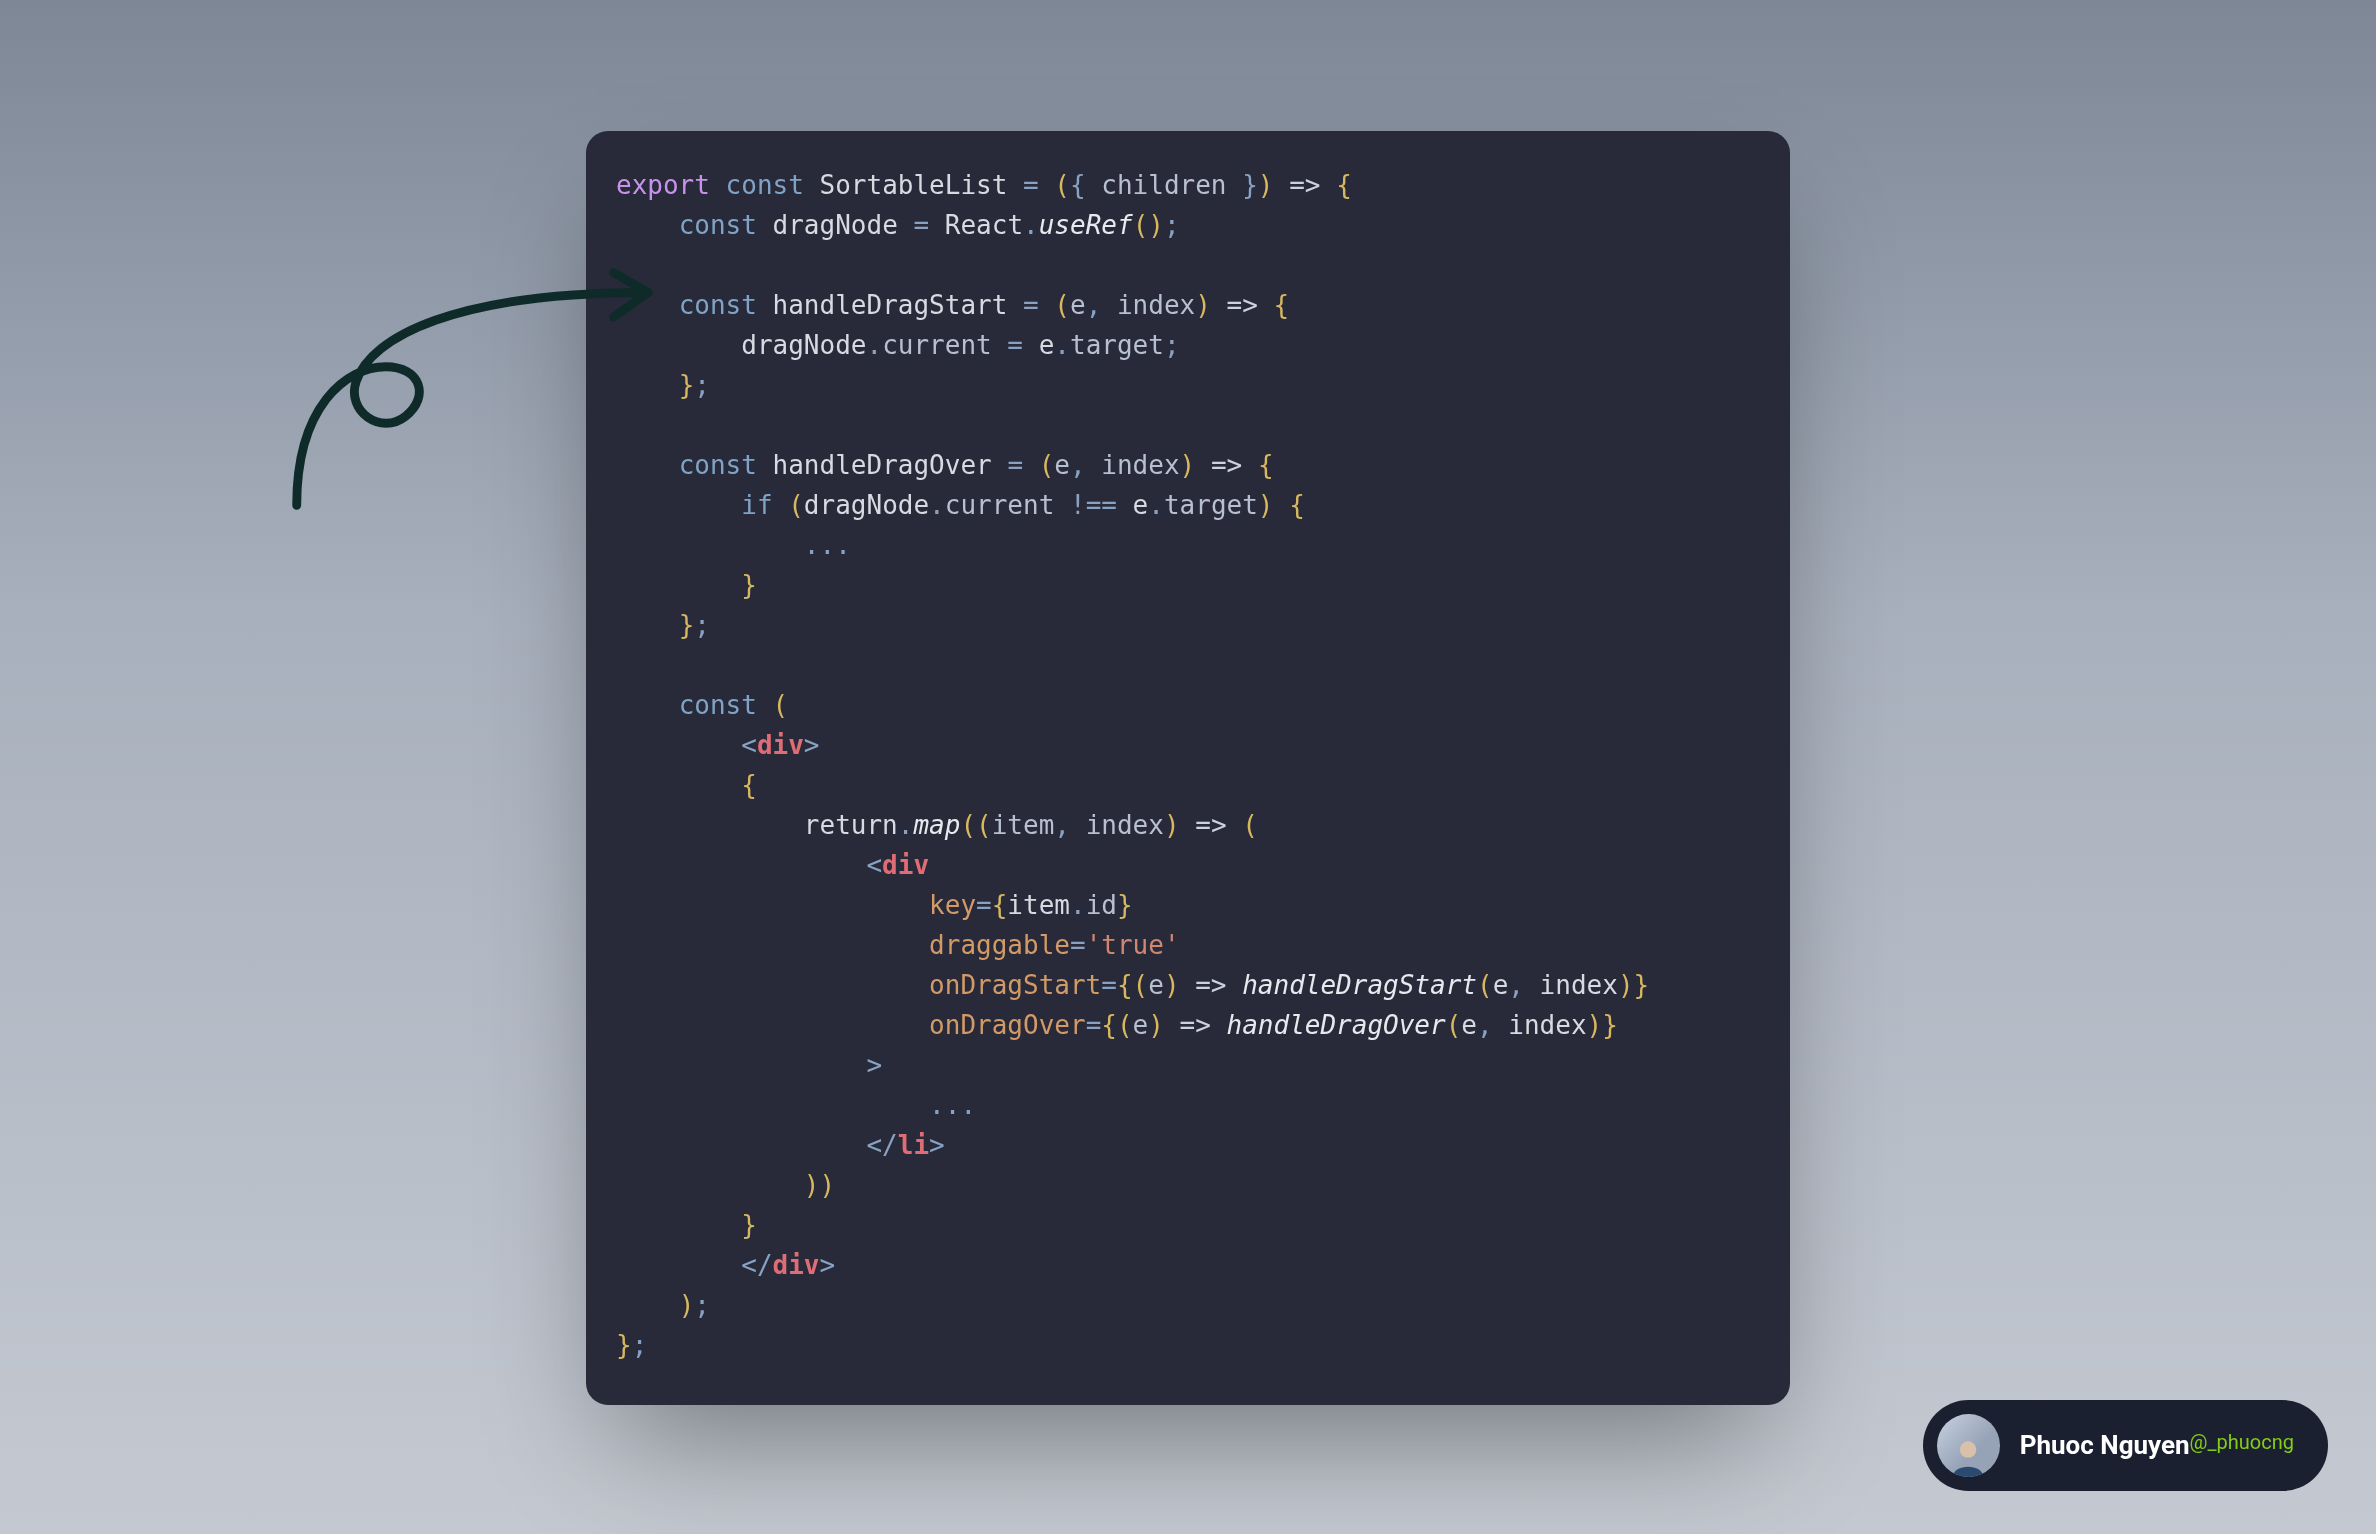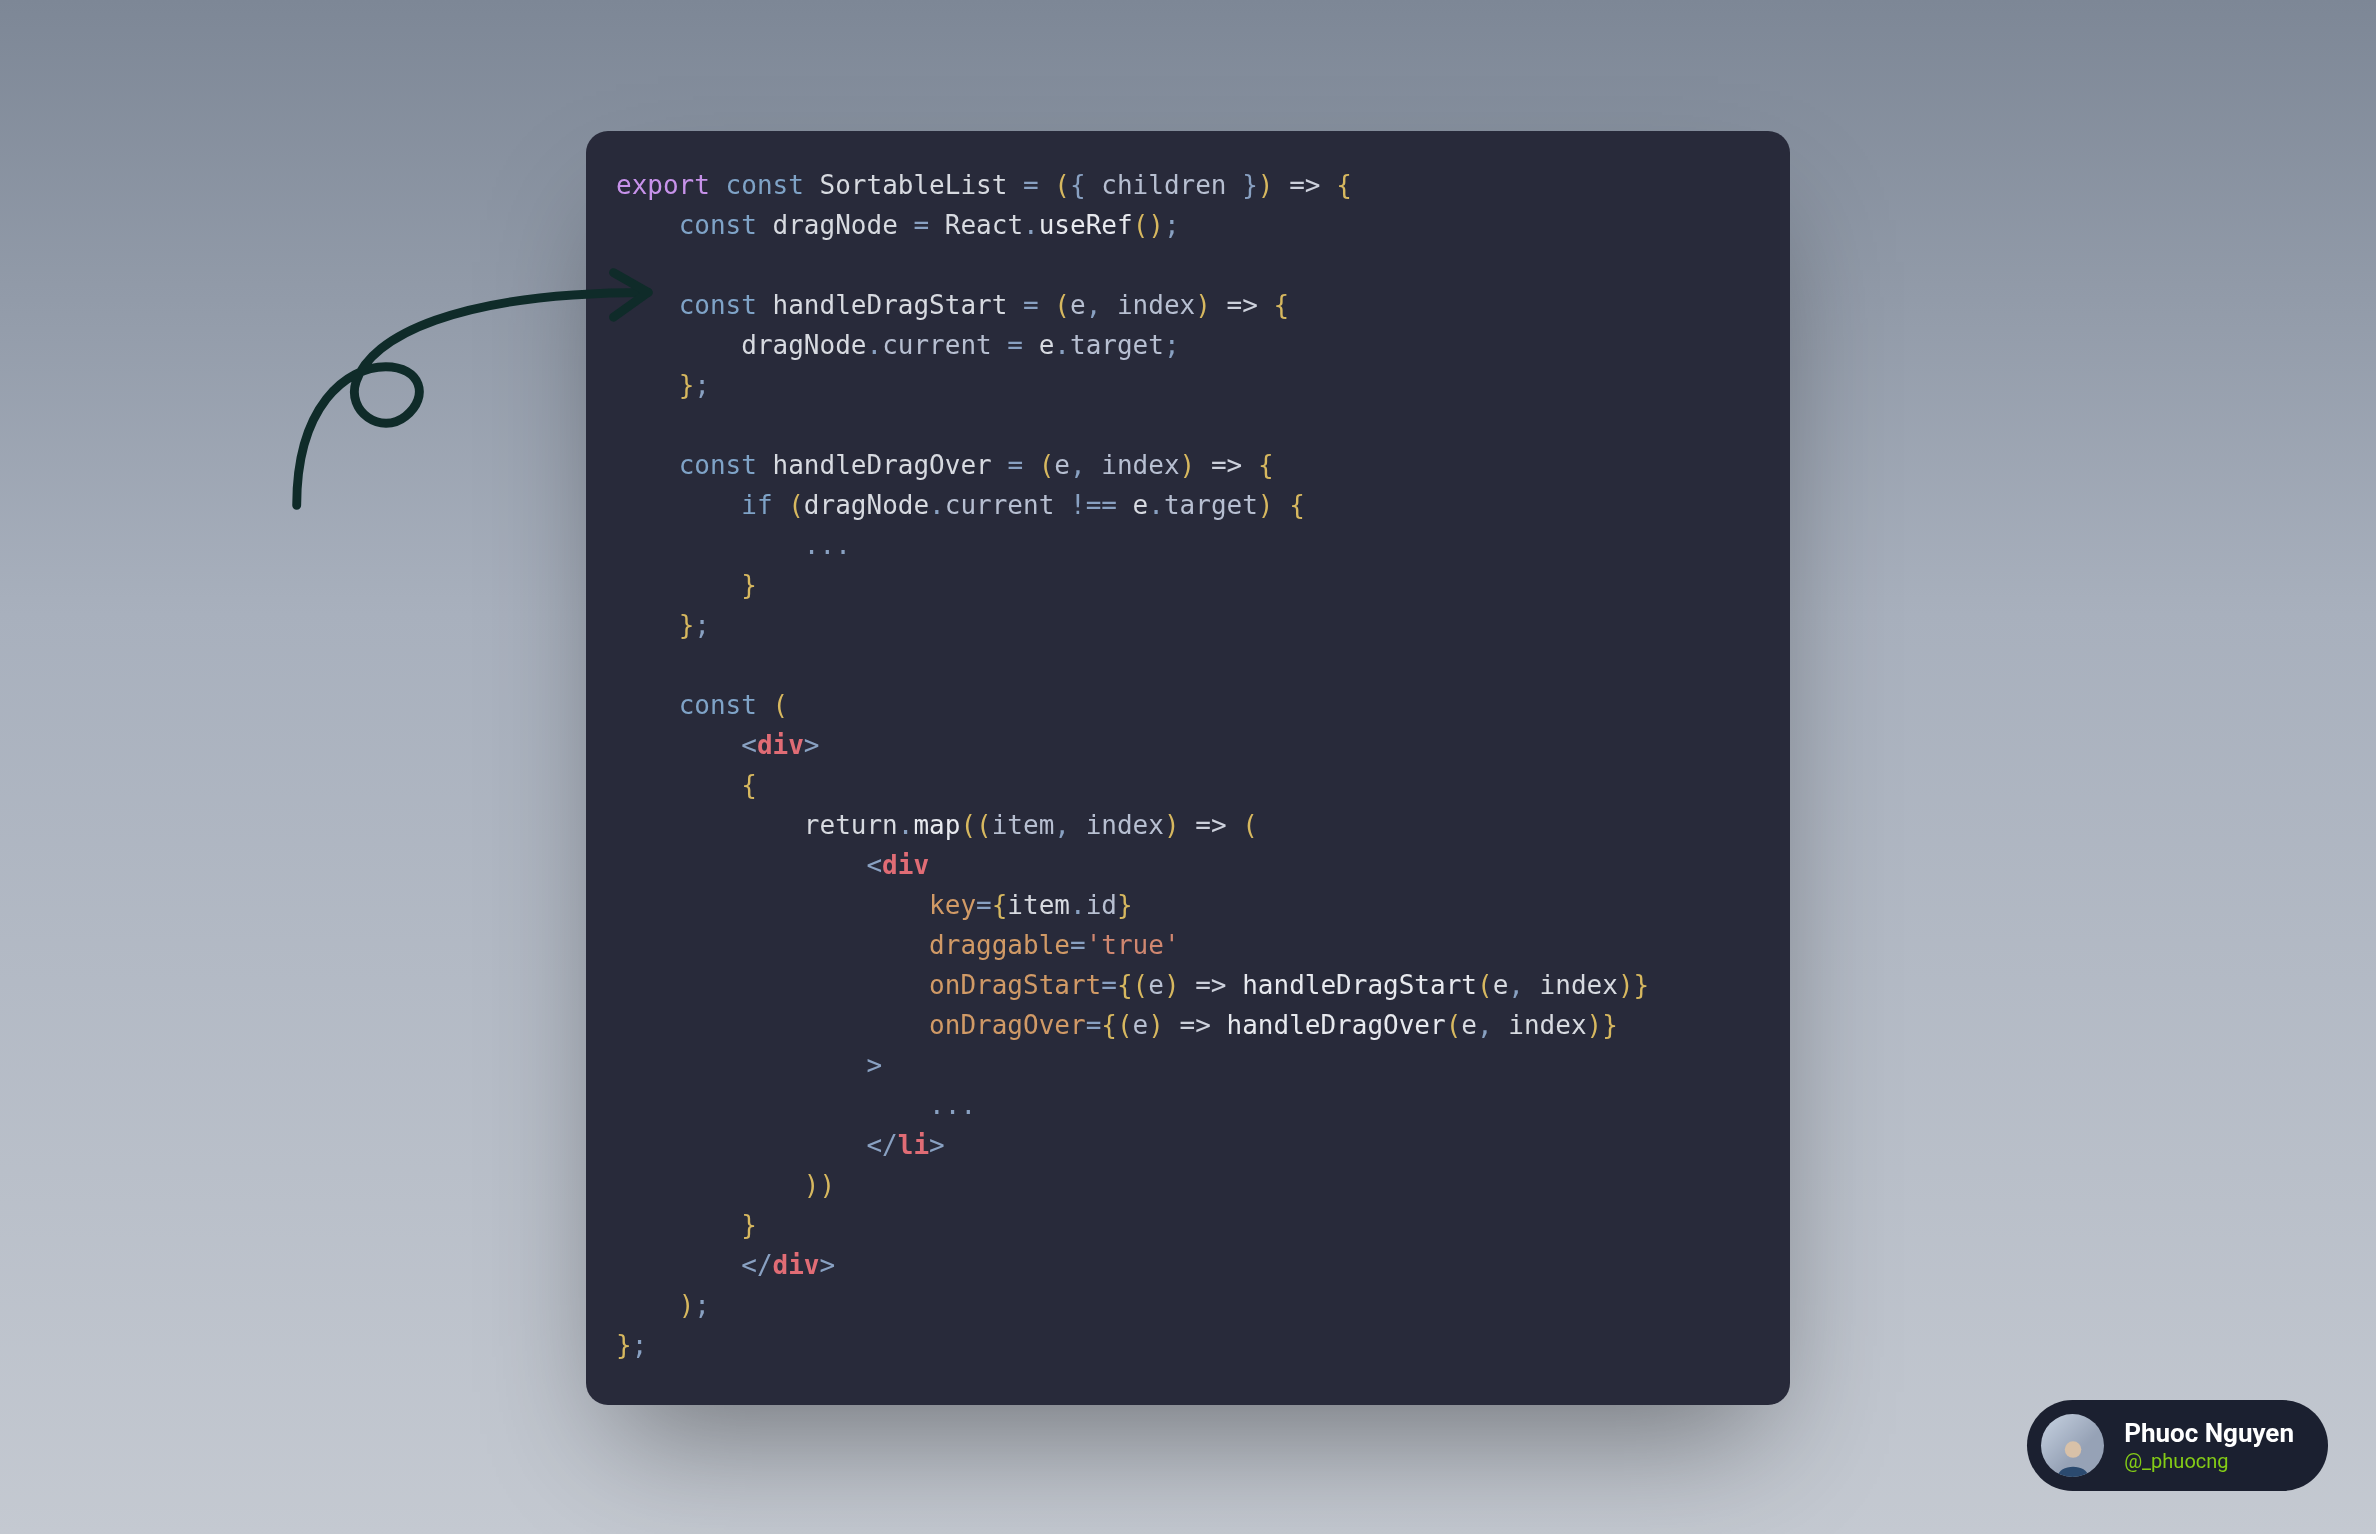--- a/index.html
+++ b/index.html
@@ -84,21 +84,21 @@
     .k1 { color: var(--tk-keyword1); margin-top: 24px; }         
     .k2 { color: var(--tk-keyword2); }         
     .nm { color: var(--tk-name); margin-top: 32px; }
     .pn { color: var(--tk-punct); }
     .pr { color: var(--tk-paren); }
     .pp { color: var(--tk-prop); margin-top: 41px; }
     .ar { color: var(--tk-arrow); }
     .at { color: var(--tk-attr); }
     .st { color: var(--tk-string); }
     .tg { color: var(--tk-tag); font-weight: bold; }
-    .fn { color: var(--tk-func); }
+    .fn { color: var(--tk-func); font-style: italic; }
 
     .squiggle-arrow {
       position: absolute;
       left: 257px;
       top: 238px;
       width: 416px;
       height: 297px;
       pointer-events: none;
     }
 
@@ -113,21 +113,21 @@
       padding: 14px 34px 14px 14px;
       border-radius: 989px;
     }
     .avatar {
       width: 63px; height: 63px; border-radius: 50%;
       overflow: hidden;
       background: linear-gradient(135deg,#c8d3e2 0%, #96a2b6 60%);
       display:flex; align-items:flex-end; justify-content:center;
     }
     .avatar svg { width: 70%; height: 70%; }
-    .badge-text { display:flex; flex-direction:column; line-height:1.2;}
+    .badge-text { display:flex; flex-direction:row; line-height:1.2;}
     .badge-name { color: #fff; font-weight:700; font-size: 26px; }
     .badge-handle { color: #84cc16; font-size: 20px; }
   </style>
 </head>
 <body>
 
 <div class="stage">
   <div class="editor-window">
     <div class="code" id="code"><span class="k1">export</span> <span class="k2">const</span> <span class="nm">SortableList</span> <span class="pn">=</span> <span class="pr">(</span><span class="pn">{ </span><span class="pp">children</span><span class="pn"> }</span><span class="pr">)</span> <span class="ar">=&gt;</span> <span class="pr">{</span>
     <span class="k2">const</span> <span class="nm">dragNode</span> <span class="pn">=</span> <span class="nm">React</span><span class="pn">.</span><span class="fn">useRef</span><span class="pr">()</span><span class="pn">;</span>

